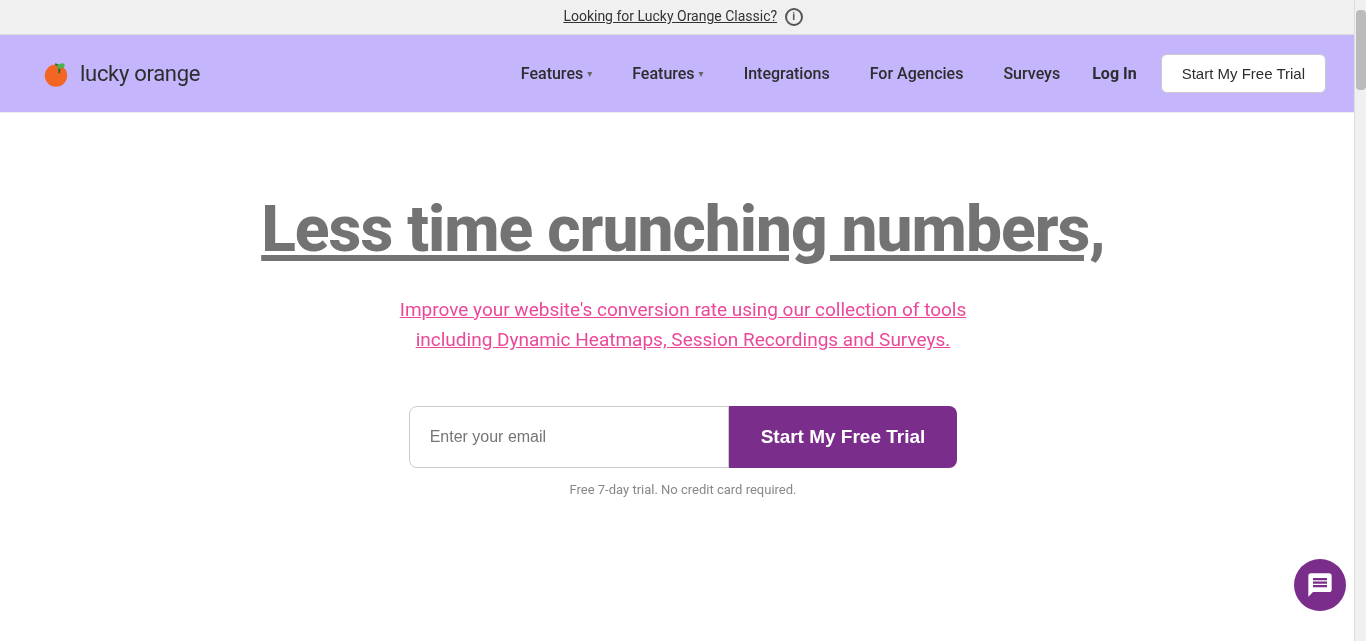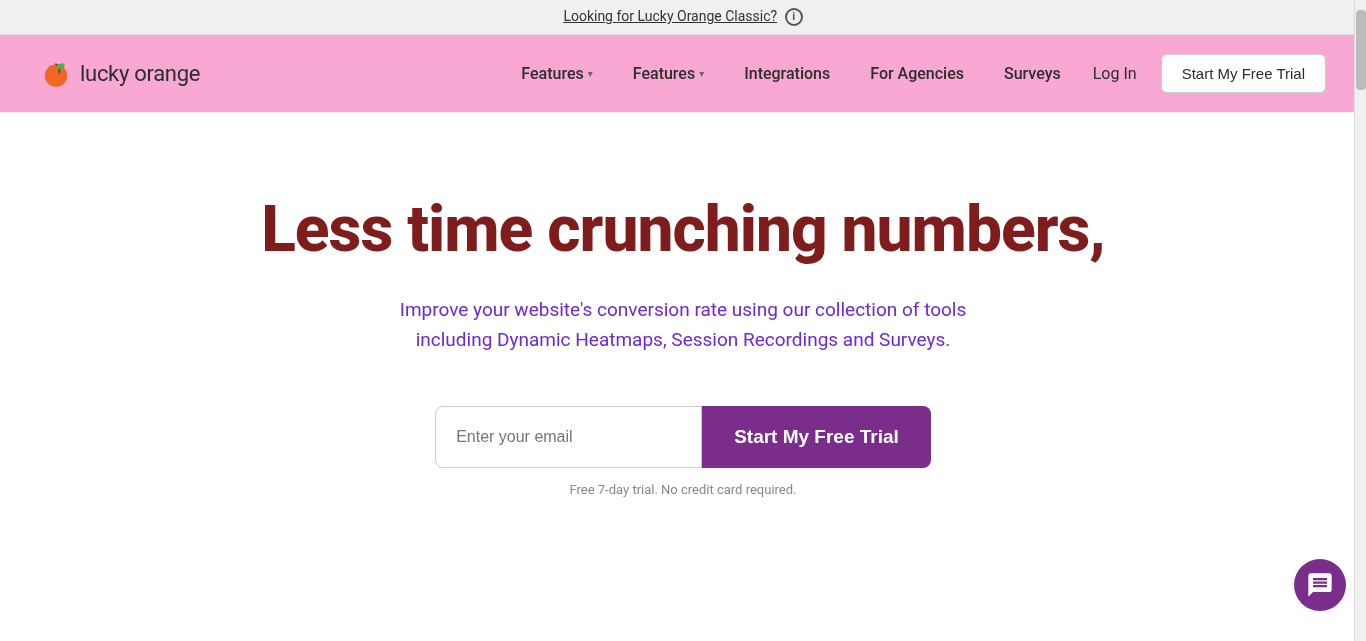--- a/index.html
+++ b/index.html
@@ -47,21 +47,21 @@
       cursor: pointer;
     }
 
     
     .navbar {
       display: flex;
       align-items: center;
       padding: 0 40px;
       height: 78px;
       border-bottom: 1px solid #eee;
-      background: #f9a8d4;
+      background: #c4b5fd;
     }
 
     .logo {
       display: flex;
       align-items: center;
       gap: 8px;
       text-decoration: none;
       margin-right: auto;
     }
 
@@ -95,21 +95,21 @@
       gap: 4px;
     }
 
     .nav-chevron {
       font-size: 10px;
       color: #666;
     }
 
     .nav-login {
       font-size: 16px;
-      font-weight: 400;
+      font-weight: 700;
       color: #2d2d2d;
       text-decoration: none;
       padding: 8px 16px;
     }
 
     .btn-trial-nav {
       background: #fff;
       border: 1.5px solid #ccc;
       border-radius: 6px;
       padding: 10px 20px;
@@ -148,45 +148,47 @@
       flex-direction: column;
       align-items: center;
       text-align: center;
       padding: 80px 40px 60px;
       background: #fff;
     }
 
     .hero-title {
       font-size: 64px;
       font-weight: 800;
-      color: #7f1d1d;
+      color: #737373;
       line-height: 1.15;
       max-width: 900px;
       margin-bottom: 28px;
       letter-spacing: -1px;
+      text-decoration: underline;
     }
 
     .hero-subtitle {
       font-size: 19px;
-      color: #6d28d9;
+      color: #ec4899;
       line-height: 1.6;
       max-width: 620px;
       margin-bottom: 50px;
+      text-decoration: underline;
     }
 
     
     .cta-form {
       display: flex;
       align-items: center;
       gap: 0;
       margin-bottom: 14px;
     }
 
     .email-input {
-      width: 267px;
+      width: 320px;
       height: 62px;
       border: 1.5px solid #ccc;
       border-radius: 8px 0 0 8px;
       padding: 0 20px;
       font-size: 16px;
       color: #999;
       outline: none;
       background: #fff;
     }
 

